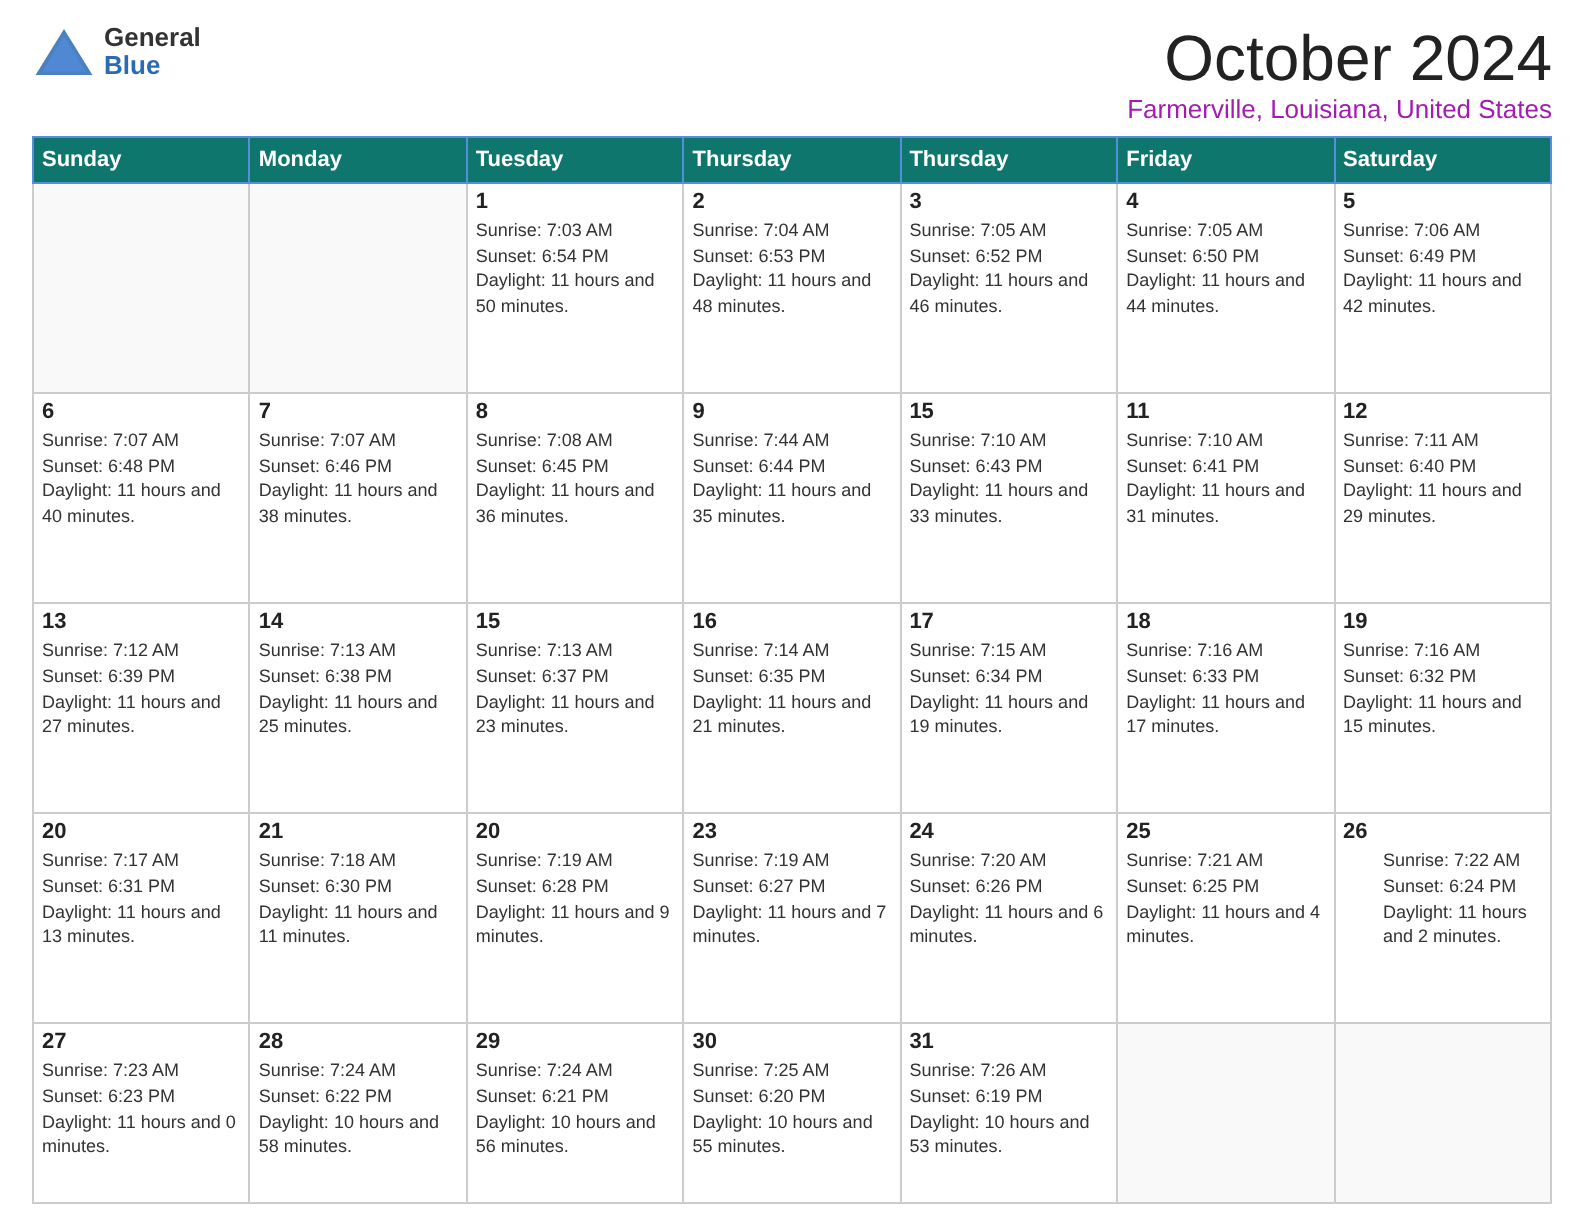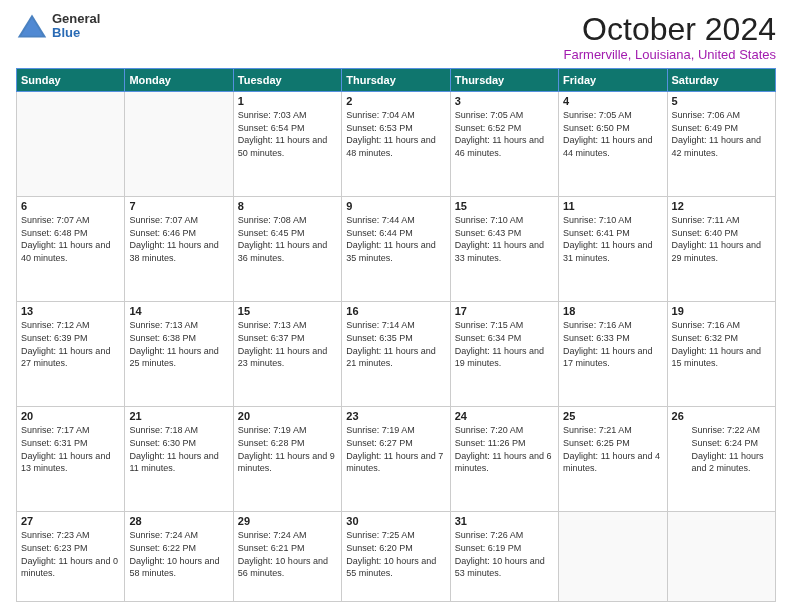--- a/index.html
+++ b/index.html
@@ -281,21 +281,21 @@
           </td>
           <td>
             <div class="day-num">23</div>
             <div class="day-info" style="white-space: pre-line;">Sunrise: 7:19 AM
 Sunset: 6:27 PM
 Daylight: 11 hours and 7 minutes.</div>
           </td>
           <td>
             <div class="day-num">24</div>
             <div class="day-info" style="white-space: pre-line;">Sunrise: 7:20 AM
-Sunset: 11:26 PM
+Sunset: 6:26 PM
 Daylight: 11 hours and 6 minutes.</div>
           </td>
           <td>
             <div class="day-num">25</div>
             <div class="day-info" style="white-space: pre-line;">Sunrise: 7:21 AM
 Sunset: 6:25 PM
 Daylight: 11 hours and 4 minutes.</div>
           </td>
           <td>
             <div class="day-num">26</div>

